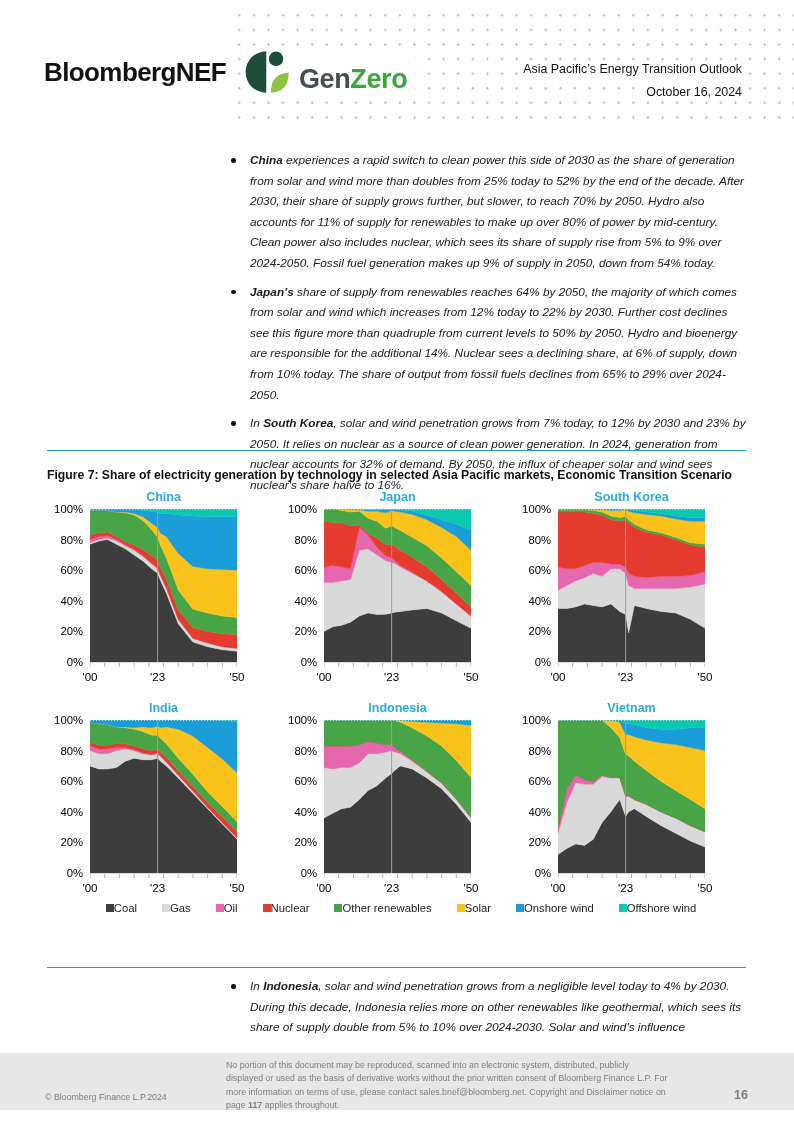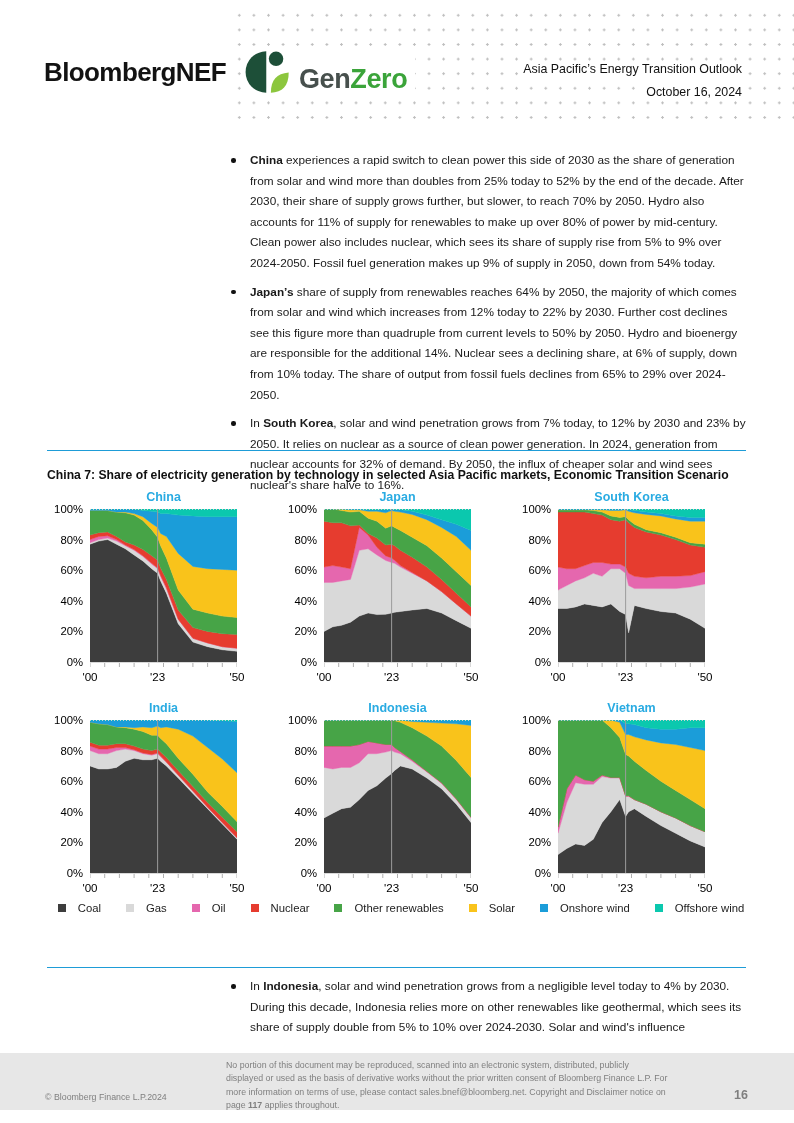--- a/index.html
+++ b/index.html
@@ -15,21 +15,21 @@
   .genzero svg{width:46px;height:46px;margin-right:8px;}
   .gz-text{font-size:27px;font-weight:600;letter-spacing:-0.4px;}
   .gz-gen{color:#47504d;}
   .gz-zero{color:#3ba43a;}
   .doc-title{position:absolute;right:49px;top:61px;font-size:12.4px;color:#111;background:#fff;padding:1px 3px;}
   .doc-date{position:absolute;right:49px;top:84px;font-size:12.4px;color:#111;background:#fff;padding:1px 3px;}
   
   .bullets{position:absolute;left:222px;width:526px;font-size:11.8px;line-height:20.6px;}
   .b1{top:150px;}
   .b2{top:976px;}
-  .bullet{position:relative;padding-left:28px;margin-bottom:8px;}
+  .bullet{position:relative;padding-left:28px;margin-bottom:8px;font-style:italic;}
   .bullet .mark{position:absolute;left:9px;top:8px;width:4.5px;height:4.5px;border-radius:50%;background:#111;}
   .bold{font-weight:700;}
   
   .rule{position:absolute;left:47px;width:699px;height:0;border-top:1.6px solid #1e9cd7;}
   .r1{top:450px;}
   .r2{top:967px;}
   
   .fig-title{position:absolute;left:47px;top:468px;width:710px;font-size:12.2px;font-weight:700;color:#111;}
   .charts{position:absolute;left:46px;width:710px;}
   .row1{top:490px;}
@@ -42,21 +42,21 @@
   .chart-body{position:relative;height:160px;}
   .y-axis{position:absolute;left:0;top:0;width:40px;height:153px;}
   .y-axis span{position:absolute;right:3px;transform:translateY(-50%);font-size:11.3px;color:#000;}
   .plot{position:absolute;left:44px;top:0;width:147px;height:160px;}
   .x-axis{position:relative;margin-left:44px;width:147px;height:16px;}
   .x-axis span{position:absolute;top:1px;transform:translateX(-50%);font-size:11.6px;color:#000;white-space:nowrap;}
   .xl0{left:0;} .xl1{left:46%;} .xl2{left:100%;}
   
   .legend{position:absolute;left:46px;top:902px;width:710px;display:flex;justify-content:center;
           align-items:center;gap:25px;font-size:11.3px;color:#222;}
-  .legend-item{display:flex;align-items:center;gap:12px;white-space:nowrap;}
+  .legend-item{display:flex;align-items:center;gap:0;white-space:nowrap;}
   .legend-swatch{width:8px;height:8px;display:inline-block;}
   
   .source{position:absolute;left:47px;top:924px;width:705px;font-size:11.8px;line-height:19px;
           font-style:italic;color:#111;}
   
   .footer{position:absolute;left:0;top:1053px;width:794px;height:57px;background:#e7e7e7;}
   .f-copy{position:absolute;left:45px;bottom:8px;font-size:8.8px;color:#7f7f7f;}
   .f-disc{position:absolute;left:226px;top:6px;width:442px;font-size:8.8px;line-height:13.4px;color:#7f7f7f;}
   .f-page{position:absolute;right:46px;bottom:8px;font-size:12.5px;font-weight:700;color:#7f7f7f;}
 </style>
@@ -90,21 +90,21 @@
     </div>
     <div class="bullet">
       <span class="mark"></span>
       <span>In </span><span class="bold">South Korea</span><span>, solar and wind penetration grows from 7% today, to 12% by 2030 and 23% by 2050. It relies on nuclear as a source of clean power generation. In 2024, generation from nuclear accounts for 32% of demand. By 2050, the influx of cheaper solar and wind sees nuclear's share halve to 16%.</span>
     </div>
   </div>
 
   <div class="rule r1"></div>
 
   <div class="fig-title">
-    <span>China 7: </span><span> Share of electricity generation by technology in selected Asia Pacific markets, Economic Transition Scenario</span>
+    <span>Figure 7: </span><span> Share of electricity generation by technology in selected Asia Pacific markets, Economic Transition Scenario</span>
   </div>
 
   <div class="charts row1">
     <div class="chart-row">
       <div class="chart-cell">
         <div class="chart-title">China</div>
         <div class="chart-body">
           <div class="y-axis">
             <span style="top:0%">100%</span>
             <span style="top:20%">80%</span>

